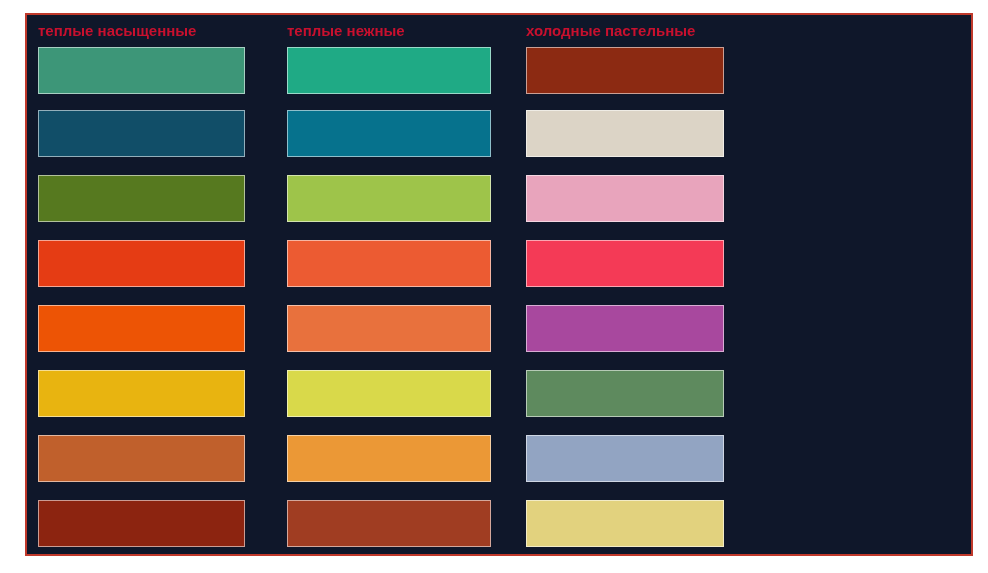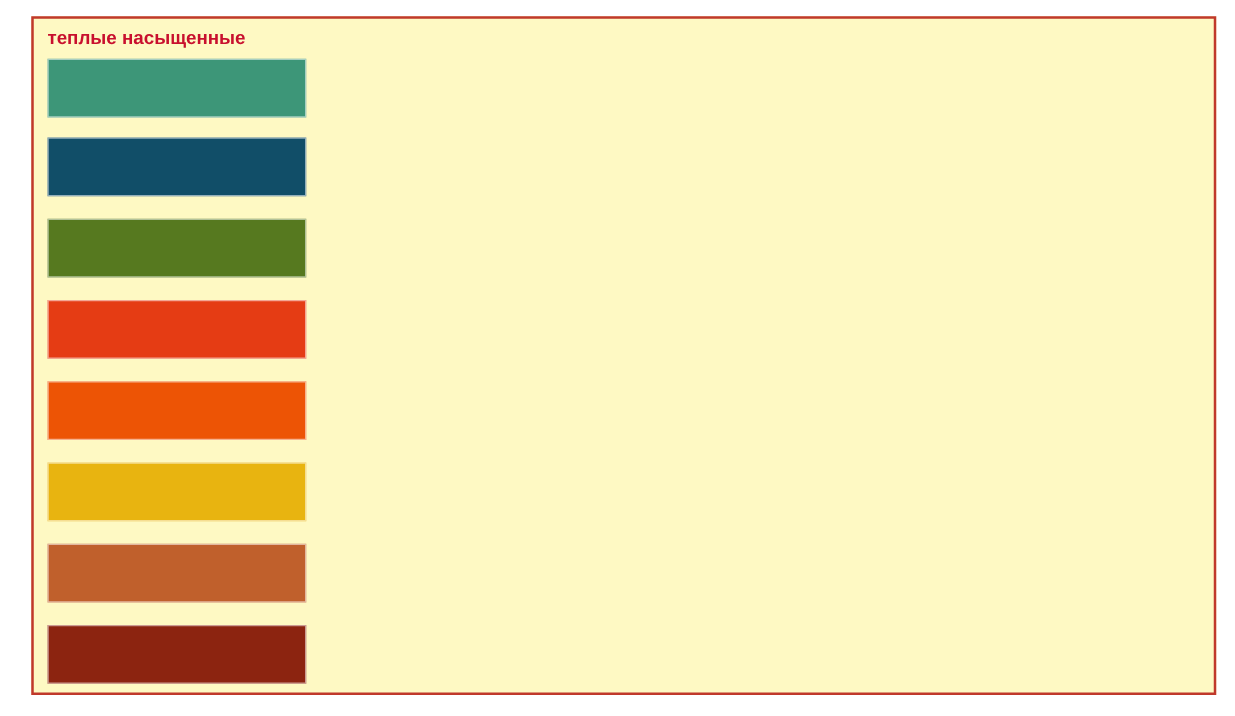--- a/index.html
+++ b/index.html
@@ -84,34 +84,60 @@
   .swatch.r2 { top: 128px; }
   .swatch.r3 { top: 193px; }
   .swatch.r4 { top: 258px; }
   .swatch.r5 { top: 323px; }
   .swatch.r6 { top: 388px; }
   .swatch.r7 { top: 453px; }
 </style>
 </head>
 <body>
 
-<div id="palette-frame" style="border-color: rgb(192, 57, 43); background-color: #fef9c3;">
+<div id="palette-frame" style="border-color: rgb(192, 57, 43); background-color: #0f172a;">
   <div id="palette-grid">
 
     <div class="palette-column col-0">
       <div class="column-header" style="color: rgb(200, 16, 46);">теплые насыщенные</div>
       <div class="swatch-stack">
         <div class="swatch r0" style="background-color: rgb(61, 150, 120);"></div>
         <div class="swatch r1" style="background-color: rgb(17, 78, 104);"></div>
         <div class="swatch r2" style="background-color: rgb(86, 121, 31);"></div>
         <div class="swatch r3" style="background-color: rgb(229, 60, 20);"></div>
         <div class="swatch r4" style="background-color: rgb(237, 84, 5);"></div>
         <div class="swatch r5" style="background-color: rgb(232, 180, 16);"></div>
         <div class="swatch r6" style="background-color: rgb(192, 96, 44);"></div>
         <div class="swatch r7" style="background-color: rgb(140, 36, 16);"></div>
       </div>
     </div>
 
+    <div class="palette-column col-1">
+      <div class="column-header" style="color: rgb(200, 16, 46);">теплые нежные</div>
+      <div class="swatch-stack">
+        <div class="swatch r0" style="background-color: rgb(31, 170, 133);"></div>
+        <div class="swatch r1" style="background-color: rgb(6, 114, 141);"></div>
+        <div class="swatch r2" style="background-color: rgb(158, 196, 74);"></div>
+        <div class="swatch r3" style="background-color: rgb(236, 91, 50);"></div>
+        <div class="swatch r4" style="background-color: rgb(232, 113, 61);"></div>
+        <div class="swatch r5" style="background-color: rgb(217, 217, 74);"></div>
+        <div class="swatch r6" style="background-color: rgb(235, 152, 54);"></div>
+        <div class="swatch r7" style="background-color: rgb(160, 61, 34);"></div>
+      </div>
+    </div>
 
 
+    <div class="palette-column col-3">
+      <div class="column-header" style="color: rgb(200, 16, 46);">холодные пастельные</div>
+      <div class="swatch-stack">
+        <div class="swatch r0" style="background-color: rgb(140, 42, 18);"></div>
+        <div class="swatch r1" style="background-color: rgb(220, 212, 198);"></div>
+        <div class="swatch r2" style="background-color: rgb(232, 164, 188);"></div>
+        <div class="swatch r3" style="background-color: rgb(244, 58, 86);"></div>
+        <div class="swatch r4" style="background-color: rgb(168, 72, 158);"></div>
+        <div class="swatch r5" style="background-color: rgb(94, 138, 94);"></div>
+        <div class="swatch r6" style="background-color: rgb(146, 164, 194);"></div>
+        <div class="swatch r7" style="background-color: rgb(226, 210, 126);"></div>
+      </div>
+    </div>
 
   </div>
 </div>
 
 </body></html>

